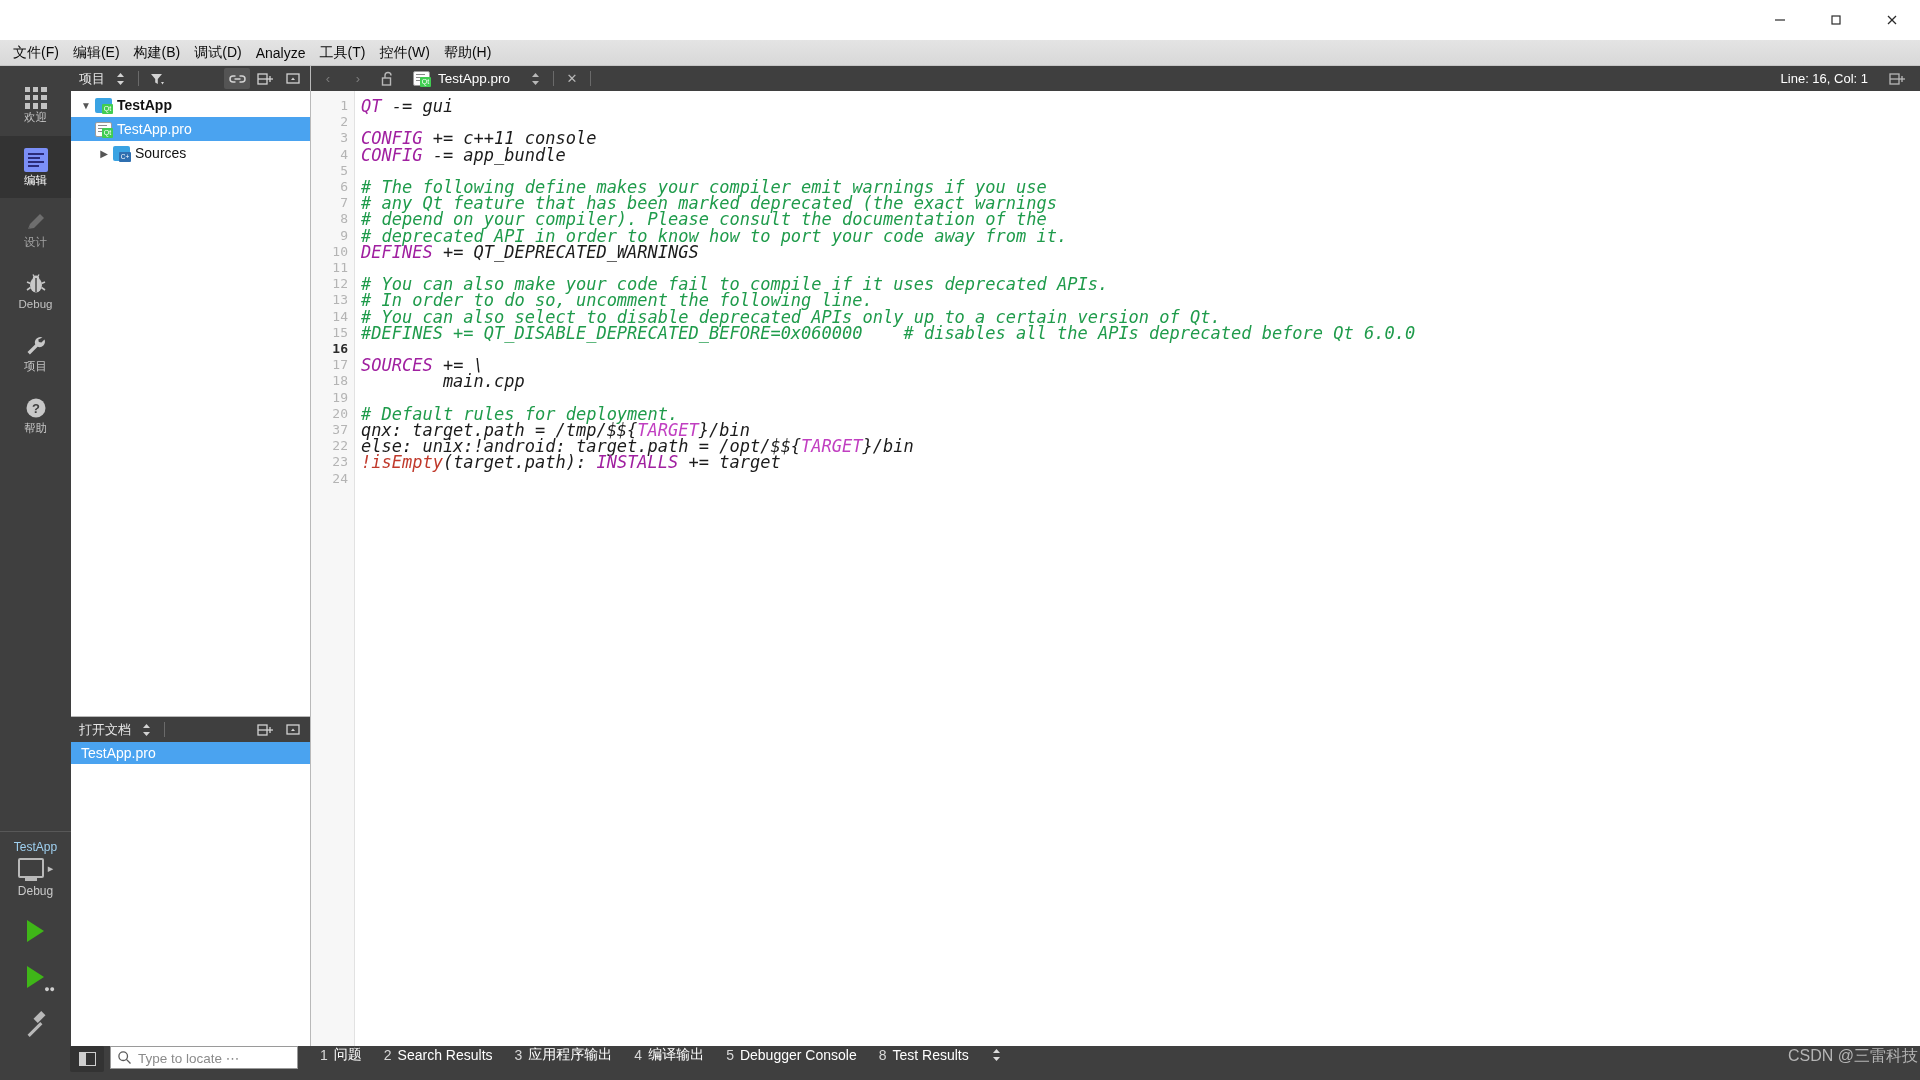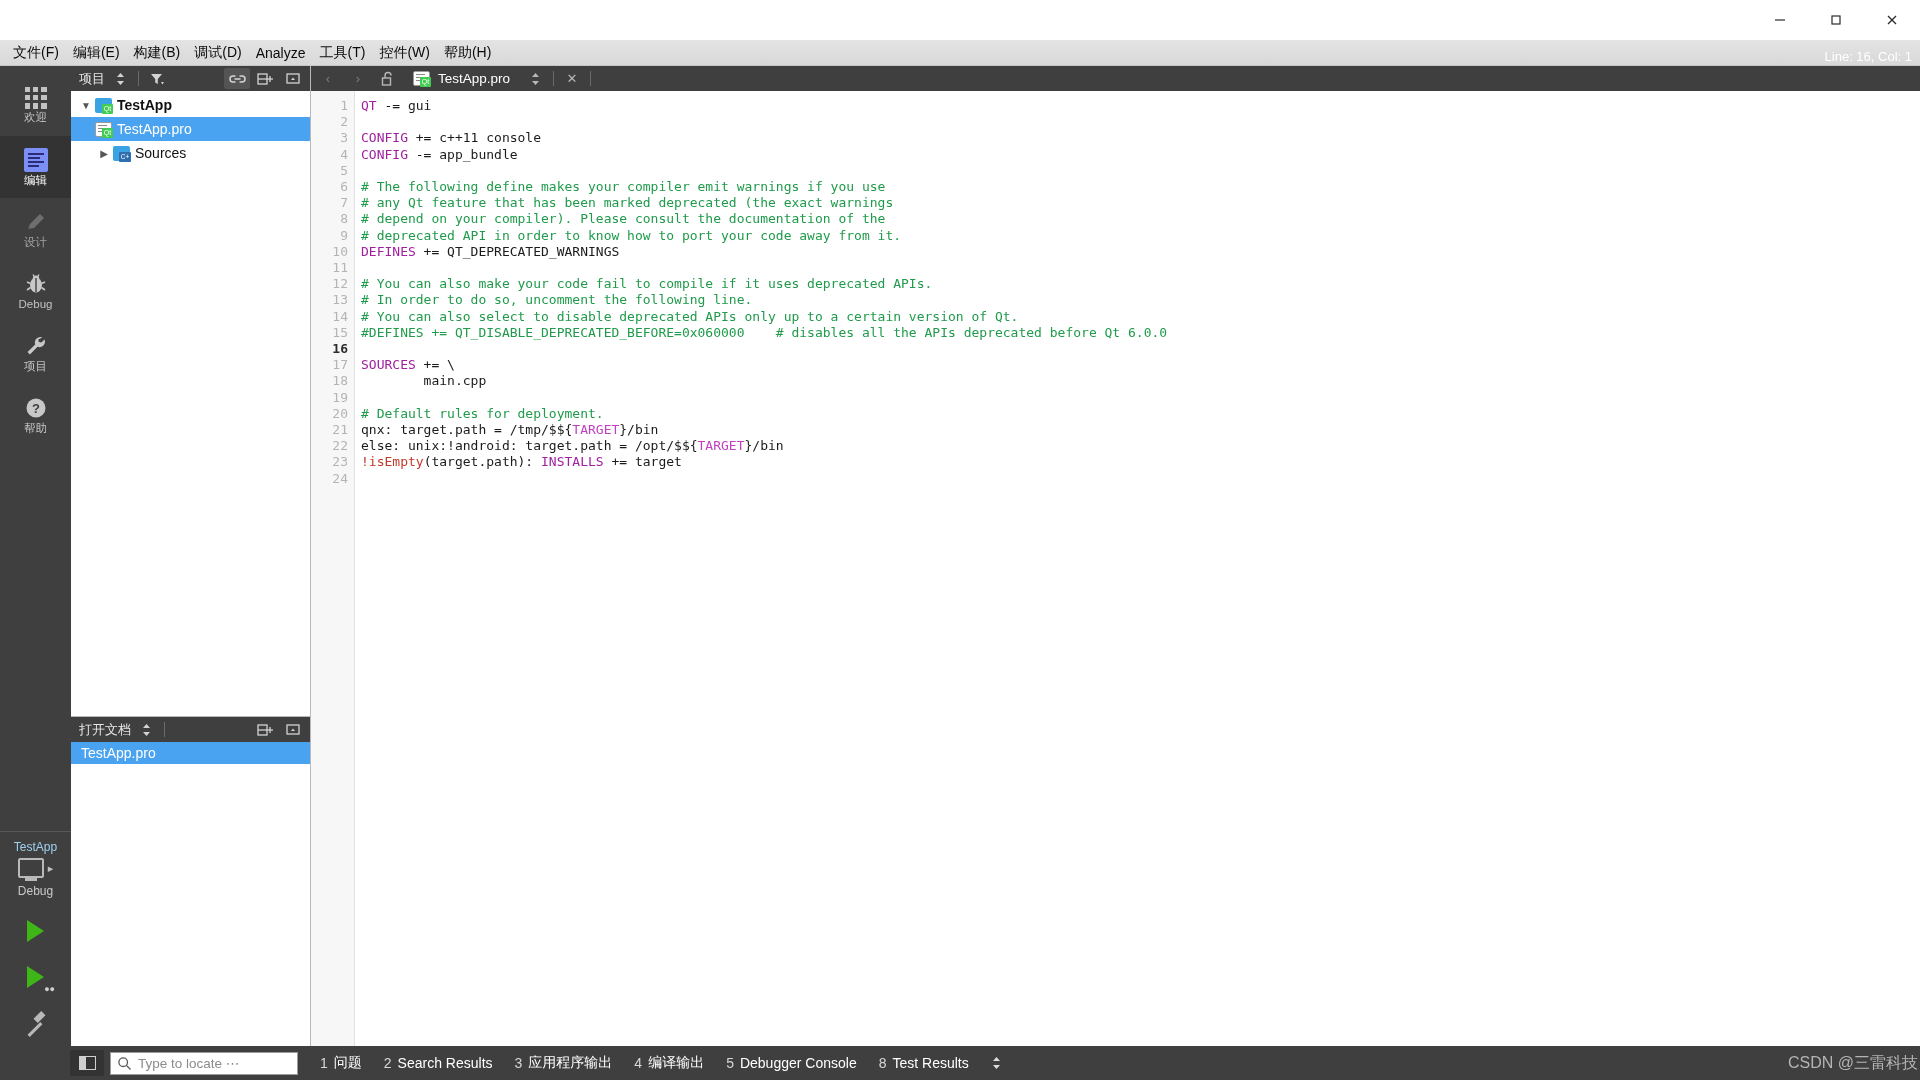--- a/index.html
+++ b/index.html
@@ -138,43 +138,43 @@
   .editorcol { flex:1 1 auto; display:flex; flex-direction:column; min-width:0; }
   .edbar {
     height:25px; flex:0 0 25px; background:#3f3f3f; display:flex; align-items:center;
     color:#ddd; font-size:13px; padding:0 2px;
   }
   .edbtn { width:30px; height:21px; display:flex; align-items:center; justify-content:center;
            color:#b8b8b8; cursor:pointer; border-radius:2px; }
   .edbtn.dim { color:#7d7d7d; }
   .edfile { flex:0 0 auto; padding:0 10px; display:flex; align-items:center; gap:8px; }
   .edfilename { color:#ffffff; font-size:13.5px; }
-  .ed-linecol { margin-left:auto; display:flex; align-items:flex-end; gap:24px; padding-right:6px;flex-direction:column; }
+  .ed-linecol { margin-left:auto; display:flex; align-items:center; gap:14px; padding-right:6px; }
   .ed-linecol .lc { font-size:13px; color:#ffffff; }
 
   .edbody { flex:1 1 auto; display:flex; background:#ffffff; min-height:0; overflow:hidden; }
   .gutter {
     flex:0 0 44px; background:#f7f7f7; border-right:1px solid #e2e2e2;
     text-align:right; padding:7px 6px 0 0;
     font-family:"DejaVu Sans Mono", monospace; font-size:13px; line-height:16.2px; color:#b4b4b4;
   }
   .gutter .cur { color:#2b2b2b; font-weight:bold; }
   .code {
     flex:1 1 auto; padding:7px 12px 0 6px;
-    font-family:"DejaVu Sans Mono", monospace; font-size:13px; line-height:16.2px;
-    color:#1b1b1b; white-space:pre; overflow:hidden;
+    font-family:"DejaVu Sans Mono", monospace; font-size:17px; line-height:16.2px;
+    color:#1b1b1b; white-space:pre; overflow:hidden;font-style:italic;
   }
   .kw  { color:#a020a0; }
   .cm  { color:#1f9b4b; }
   .fn  { color:#c0392b; }
   .var { color:#c13fc1; }
 
   
   .statusbar {
-    height:34px; flex:0 0 34px; background:#3f3f3f; display:flex; align-items:center;
+    height:34px; flex:0 0 34px; background:#3f3f3f; display:flex; align-items:flex-start;
     color:#e2e2e2; font-size:14px; padding-left:4px; position:relative;
   }
   .sb-toggle { width:34px; height:26px; display:flex; align-items:center; justify-content:center;
                background:#333; border-radius:2px; margin:0 6px 0 66px; cursor:pointer; }
   .sb-toggle .tg { width:17px; height:14px; border:1.6px solid #cfcfcf; display:flex; }
   .sb-toggle .tg i { width:6px; background:#cfcfcf; }
   .locator {
     width:188px; height:23px; background:#fff; border:1px solid #9a9a9a;
     display:flex; align-items:center; gap:6px; padding:0 6px; cursor:text;
   }
@@ -470,21 +470,21 @@
           <div>11</div>
           <div>12</div>
           <div>13</div>
           <div>14</div>
           <div>15</div>
           <div class="cur">16</div>
           <div>17</div>
           <div>18</div>
           <div>19</div>
           <div>20</div>
-          <div>21</div>
+          <div>37</div>
           <div>22</div>
           <div>23</div>
           <div>24</div>
         </div>
       <div class="code" id="code"><div><span class="kw">QT</span><span> -= gui</span></div><div>&nbsp;</div><div><span class="kw">CONFIG</span><span> += c++11 console</span></div><div><span class="kw">CONFIG</span><span> -= app_bundle</span></div><div>&nbsp;</div><div><span class="cm"># The following define makes your compiler emit warnings if you use</span></div><div><span class="cm"># any Qt feature that has been marked deprecated (the exact warnings</span></div><div><span class="cm"># depend on your compiler). Please consult the documentation of the</span></div><div><span class="cm"># deprecated API in order to know how to port your code away from it.</span></div><div><span class="kw">DEFINES</span><span> += QT_DEPRECATED_WARNINGS</span></div><div>&nbsp;</div><div><span class="cm"># You can also make your code fail to compile if it uses deprecated APIs.</span></div><div><span class="cm"># In order to do so, uncomment the following line.</span></div><div><span class="cm"># You can also select to disable deprecated APIs only up to a certain version of Qt.</span></div><div><span class="cm">#DEFINES += QT_DISABLE_DEPRECATED_BEFORE=0x060000    # disables all the APIs deprecated before Qt 6.0.0</span></div><div>&nbsp;</div><div><span class="kw">SOURCES</span><span> += \</span></div><div><span>        main.cpp</span></div><div>&nbsp;</div><div><span class="cm"># Default rules for deployment.</span></div><div><span>qnx: target.path = /tmp/$${</span><span class="var">TARGET</span><span>}/bin</span></div><div><span>else: unix:!android: target.path = /opt/$${</span><span class="var">TARGET</span><span>}/bin</span></div><div><span class="fn">!isEmpty</span><span>(target.path): </span><span class="kw">INSTALLS</span><span> += target</span></div><div>&nbsp;</div></div>
     </div>
   </div>
 </div>
 
 <div class="statusbar">

